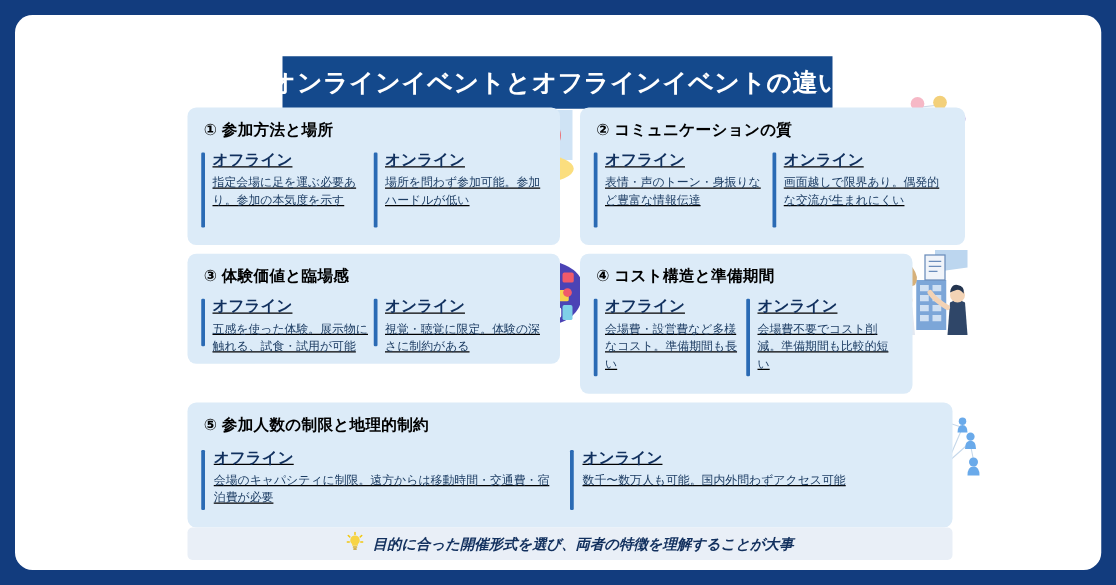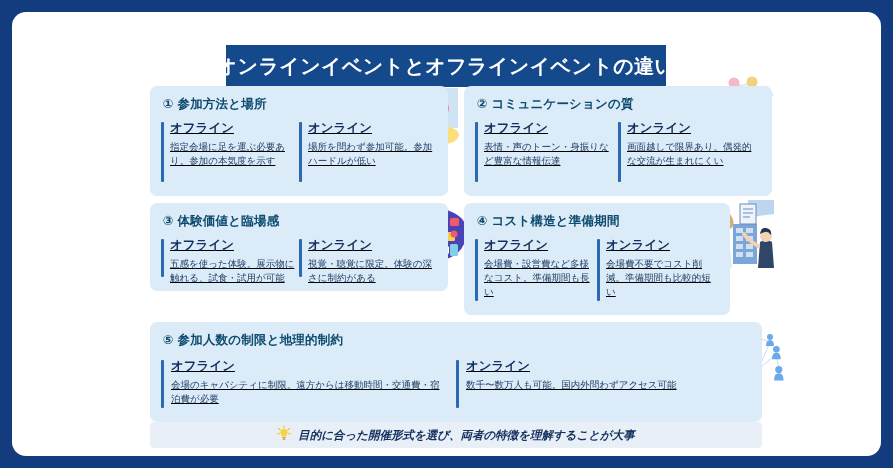--- a/index.html
+++ b/index.html
@@ -61,21 +61,21 @@
     border-radius: 7px;
     box-sizing: border-box;
     overflow: hidden;
   }
   .card-head {
     position: absolute;
     left: 13px;
     top: 10px;
     font-size: 12.5px;
     font-weight: bold;
-    color: #0c4a6e;
+    color: #000000;
     white-space: nowrap;
     letter-spacing: .2px;
   }
   .cols {
     position: absolute;
     left: 11px;
     right: 11px;
     top: 34px;
     bottom: 6px;
     display: flex;

